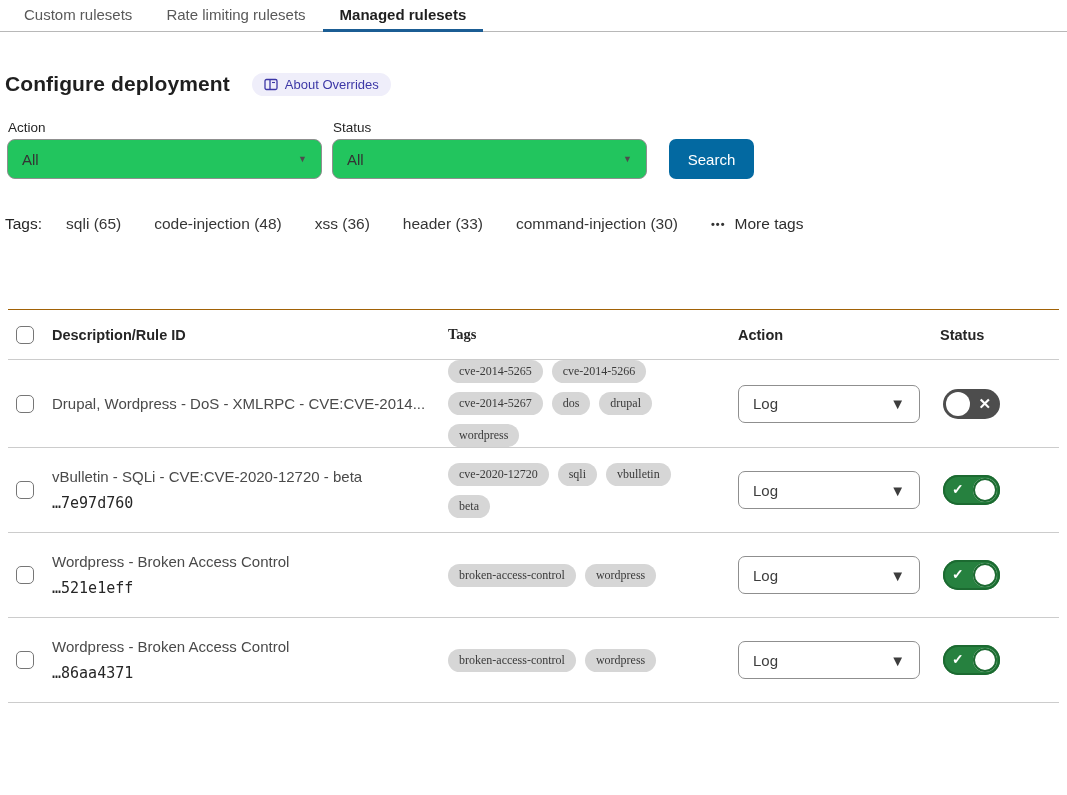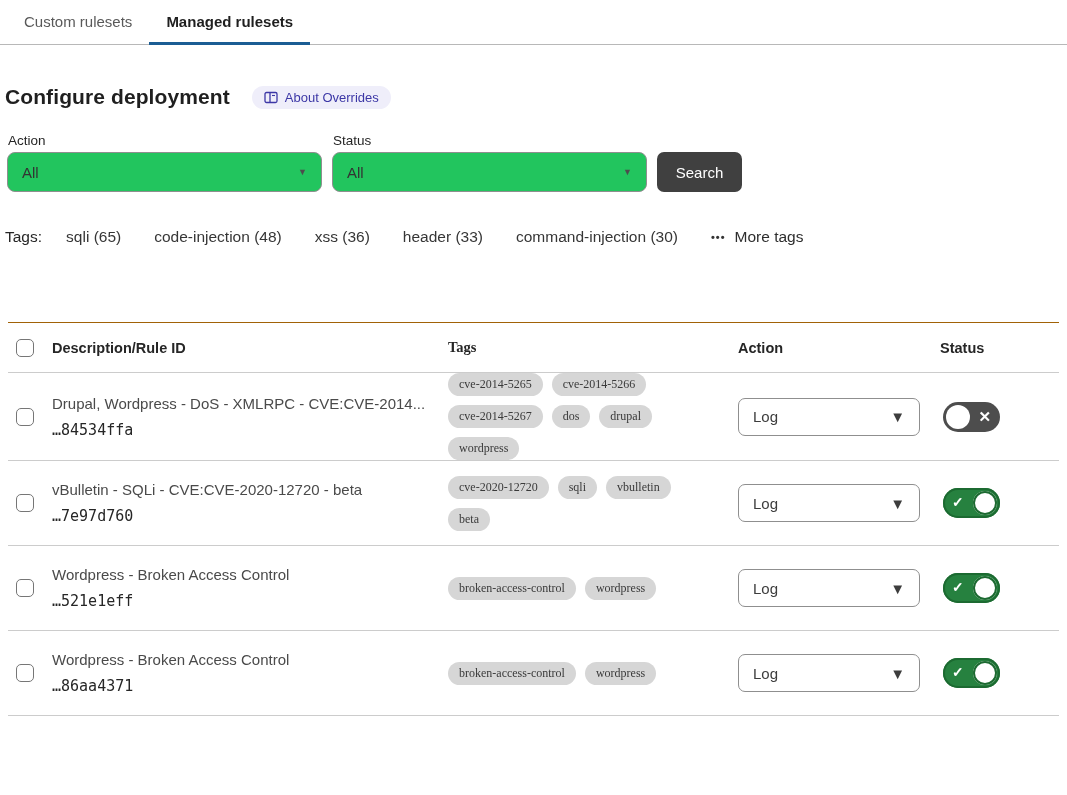--- a/index.html
+++ b/index.html
@@ -8,21 +8,21 @@
     font-family: "Liberation Sans", sans-serif;
     color: #2c2c2c;
     width: 1067px;
   }
   .page { width: 1067px; height: 795px; overflow: hidden; background: #fff; }
 
   
   .tabbar {
     display: flex;
     align-items: stretch;
-    height: 45px;
+    height: 32px;
     border-bottom: 1px solid #b8b8b8;
     padding-left: 7px;
   }
   .tab {
     padding: 0 17px;
     display: flex;
     align-items: center;
     font-size: 15px;
     color: #595959;
     cursor: pointer;
@@ -82,27 +82,27 @@
     border: 1px solid #8f8f8f;
     border-radius: 8px;
     display: flex; align-items: center; justify-content: space-between;
     padding: 0 14px;
     font-size: 15px; color: #333;
     background: #22c55e; cursor: pointer;
   }
   .select .caret { font-size: 9px; color: #4d4d4d; }
   .search-btn {
     width: 85px; height: 40px;
-    background: #404040;
+    background: #0369a1;
     color: #fff;
     border: none; border-radius: 7px;
     font-size: 15px;
     font-family: "Liberation Sans", sans-serif;
     cursor: pointer;
-    margin-left: 0px;
+    margin-left: 12px;
   }
 
   
   .tags-bar {
     display: flex;
     align-items: center;
     margin: 36px 0 0 5px;
     gap: 33px;
     font-size: 15.5px;
   }
@@ -185,20 +185,21 @@
     color: #fff; font-size: 14px; font-weight: bold;
   }
 </style>
 </head>
 <body>
 
 <div class="page">
 
   <div class="tabbar">
     <div class="tab">Custom rulesets</div>
+    <div class="tab">Rate limiting rulesets</div>
     <div class="tab active">Managed rulesets</div>
   </div>
 
   <div class="heading-row">
     <div class="page-title">Configure deployment</div>
     <div class="about-badge">
       <span style="display:inline-flex;">
         <svg width="14" height="13" viewBox="0 0 14 13">
           <rect x="1" y="1.5" width="12" height="10" rx="1.5" fill="none" stroke="#3c37a6" stroke-width="1.3"></rect>
           <line x1="6" y1="1.5" x2="6" y2="11.5" stroke="#3c37a6" stroke-width="1.3"></line>
@@ -251,21 +252,20 @@
       <div class="th">Action</div>
       <div class="th" style="padding-left:2px;">Status</div>
     </div>
     <div id="table-body">
   <div class="trow">
     <div class="cell-check">
       <div class="checkbox"></div>
     </div>
     <div class="desc-block">
       <div class="rule-desc">Drupal, Wordpress - DoS - XMLRPC - CVE:CVE-2014...</div>
-      <div class="rule-id">…84534ffa</div>
     </div>
     <div class="cell-tags">
       <div class="pill-wrap">
               <span class="tag-pill">cve-2014-5265</span>
               <span class="tag-pill">cve-2014-5266</span>
               <span class="tag-pill">cve-2014-5267</span>
               <span class="tag-pill">dos</span>
               <span class="tag-pill">drupal</span>
               <span class="tag-pill">wordpress</span>
             </div>

